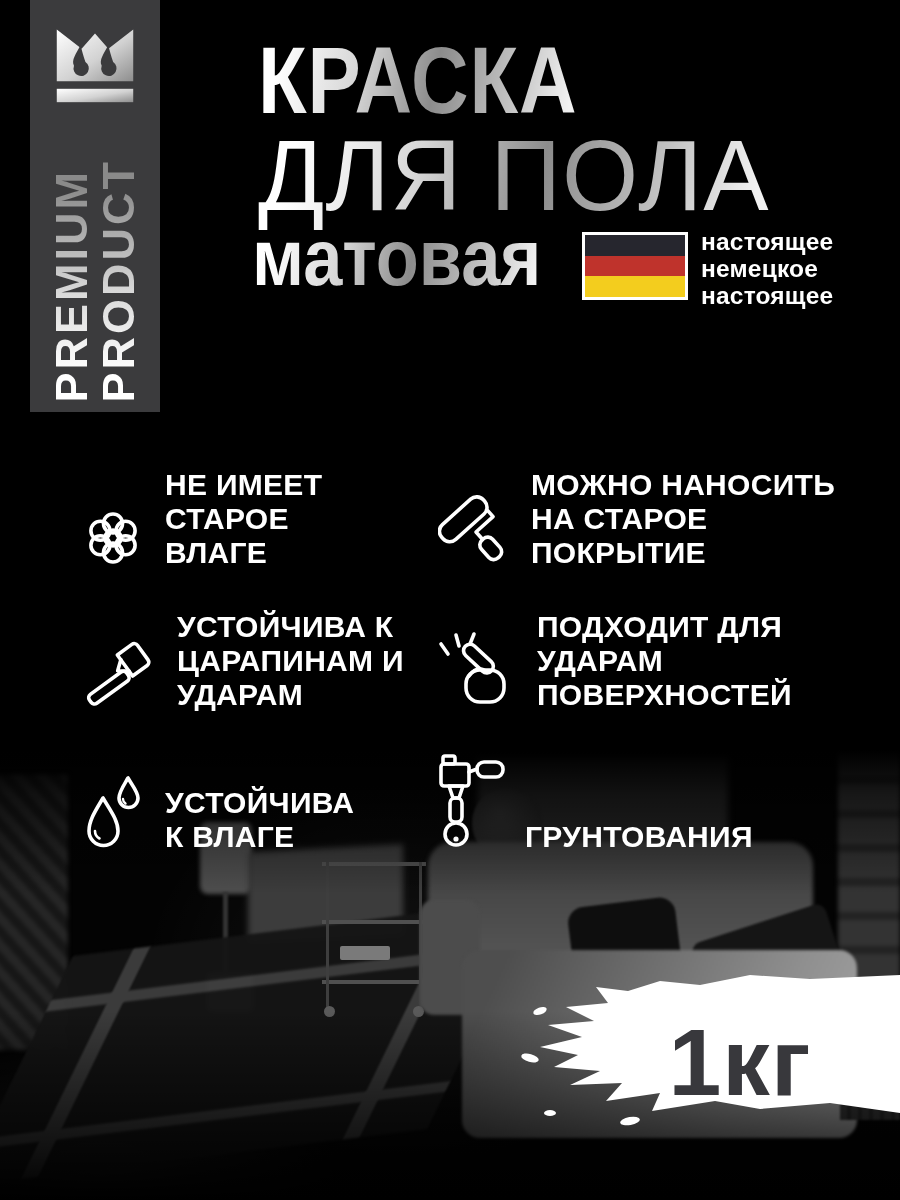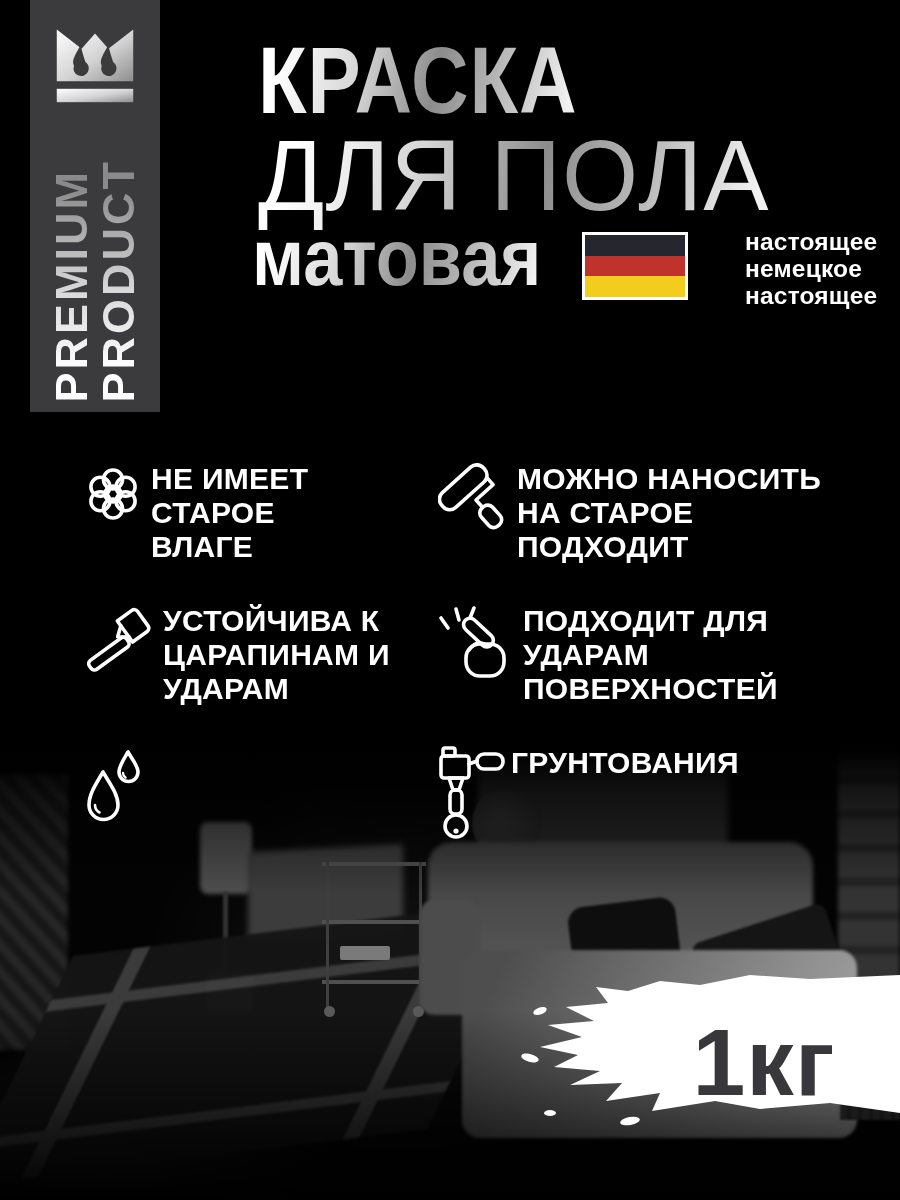--- a/index.html
+++ b/index.html
@@ -20,30 +20,30 @@
   .silver{background:linear-gradient(103deg,#ffffff 8%,#d6d6d6 32%,#8c8c8c 55%,#c2c2c2 78%,#f2f2f2 96%);
           -webkit-background-clip:text;background-clip:text;color:transparent;}
   .t1{position:absolute;left:258px;top:26px;font-size:95px;font-weight:bold;letter-spacing:1px;
       transform:scaleX(.84);transform-origin:left top;white-space:nowrap;z-index:4;}
   .t2{position:absolute;left:258px;top:118px;font-size:101px;font-weight:400;letter-spacing:1px;
       transform:scaleX(.97);transform-origin:left top;white-space:nowrap;z-index:4;}
   .t3{position:absolute;left:252px;top:212px;font-size:80px;font-weight:bold;
       transform:scaleX(.88);transform-origin:left top;white-space:nowrap;z-index:4;}
 
   
-  .quality{position:absolute;left:582px;top:232px;display:flex;align-items:flex-start;z-index:4;gap:44px;}
+  .quality{position:absolute;left:582px;top:232px;display:flex;align-items:flex-start;z-index:4;}
   .flag{width:100px;height:62px;border:3px solid #fff;
         background:linear-gradient(180deg,#26262e 0 33.4%,#bf332c 33.4% 66.7%,#f3cd1e 66.7% 100%);}
   .qtext{margin-left:13px;margin-top:-3px;color:#fff;font-size:24.5px;font-weight:bold;line-height:1.1;letter-spacing:.2px;}
   .qtext span{display:block;}
 
   
   .features{position:absolute;left:78px;top:462px;width:806px;display:grid;
             grid-template-columns:360px 446px;row-gap:34px;z-index:6;}
-  .feature{display:flex;align-items:flex-start;gap:3px;min-height:108px;}
+  .feature{display:flex;align-items:flex-end;gap:17px;min-height:108px;}
   .ficon{flex:0 0 70px;display:flex;justify-content:center;align-items:center;}
   .ftext{font-size:30px;font-weight:bold;line-height:1.13;color:#fff;letter-spacing:.3px;}
   .ftext span{display:block;white-space:nowrap;}
   .ic{stroke:#fff;fill:none;stroke-width:3.6;stroke-linecap:round;stroke-linejoin:round;}
 
   
   .photo{position:absolute;left:0;top:750px;width:900px;height:450px;overflow:hidden;z-index:1;background:#030303;}
   .ph{position:absolute;}
   .glowC{left:120px;top:40px;width:560px;height:400px;
          background:radial-gradient(ellipse at 50% 45%,rgba(255,255,255,.06),transparent 65%);}
@@ -80,21 +80,21 @@
          linear-gradient(90deg,transparent 0 13%,#3e3e3e 13% 16.5%,transparent 16.5% 82%,#3e3e3e 82% 85.5%,transparent 85.5%),
          linear-gradient(0deg,transparent 0 16%,#3e3e3e 16% 21%,transparent 21% 76%,#3e3e3e 76% 81%,transparent 81%);
        transform:rotate(-7deg) skewX(-33deg);}
   .topfade{left:0;top:0;width:100%;height:100%;
            background:linear-gradient(180deg,#000 0%,rgba(0,0,0,.55) 10%,transparent 32%);}
   .botfade{left:0;top:0;width:100%;height:100%;
            background:linear-gradient(180deg,transparent 58%,rgba(0,0,0,.75) 90%,#000 100%);}
 
   
   .brush{position:absolute;left:510px;top:963px;z-index:7;}
-  .weight{position:absolute;left:634px;top:1008px;width:260px;text-align:center;
+  .weight{position:absolute;left:610px;top:1008px;width:260px;text-align:center;
           font-size:95px;font-weight:bold;color:#38383c;z-index:8;letter-spacing:1px;}
 </style>
 </head>
 <body>
 
 <div class="canvas">
 
   <div class="photo">
     <div class="ph glowC"></div>
     <div class="ph glowL"></div>
@@ -192,21 +192,21 @@
           <g class="ic" transform="rotate(-42 38 38)">
             <rect x="9" y="10" width="56" height="20" rx="9"></rect>
             <path d="M61,30 L61,38 L38,38 L38,48"></path>
             <rect x="30.5" y="48" width="15" height="24" rx="6.5"></rect>
           </g>
         </svg>
       </div>
       <div class="ftext">
         <span>МОЖНО НАНОСИТЬ</span>
         <span>НА СТАРОЕ</span>
-        <span>ПОДХОДИТ</span>
+        <span>ПОКРЫТИЕ</span>
       </div>
     </div>
 
     <div class="feature">
       <div class="ficon">
         <svg width="82" height="74" viewBox="0 0 82 74">
           <g class="ic" transform="rotate(-36 41 38)">
             <rect x="3" y="36" width="46" height="11" rx="4"></rect>
             <path d="M52,20 h18 a4,4 0 0 1 4,4 v18 a4,4 0 0 1 -4,4 h-18 z"></path>
             <path d="M52,26 l-9,7 9,7"></path>
@@ -243,20 +243,24 @@
     <div class="feature">
       <div class="ficon">
         <svg width="64" height="82" viewBox="0 0 64 82">
           <g class="ic">
             <path d="M22,26 C15,38 8,48 8,59 a14.5,14.5 0 0 0 29,0 C37,48 29,38 22,26 Z"></path>
             <path d="M14,59 a8.5,8.5 0 0 0 4.5,7.5" stroke-width="2.6"></path>
             <path d="M47,6 C43,13 38,20 38,26 a9.5,9.5 0 0 0 19,0 C57,20 51,13 47,6 Z"></path>
             <path d="M42,27 a5.5,5.5 0 0 0 2.5,4.5" stroke-width="2.4"></path>
           </g>
         </svg>
+      </div>
+      <div class="ftext">
+        <span>УСТОЙЧИВА</span>
+        <span>К ВЛАГЕ</span>
       </div>
     </div>
 
     <div class="feature">
       <div class="ficon">
         <svg width="68" height="100" viewBox="0 0 68 100">
           <g class="ic">
             <rect x="4" y="2" width="12" height="8" rx="2"></rect>
             <rect x="2" y="10" width="28" height="22" rx="3"></rect>
             <rect x="38" y="8" width="26" height="15" rx="7"></rect>

